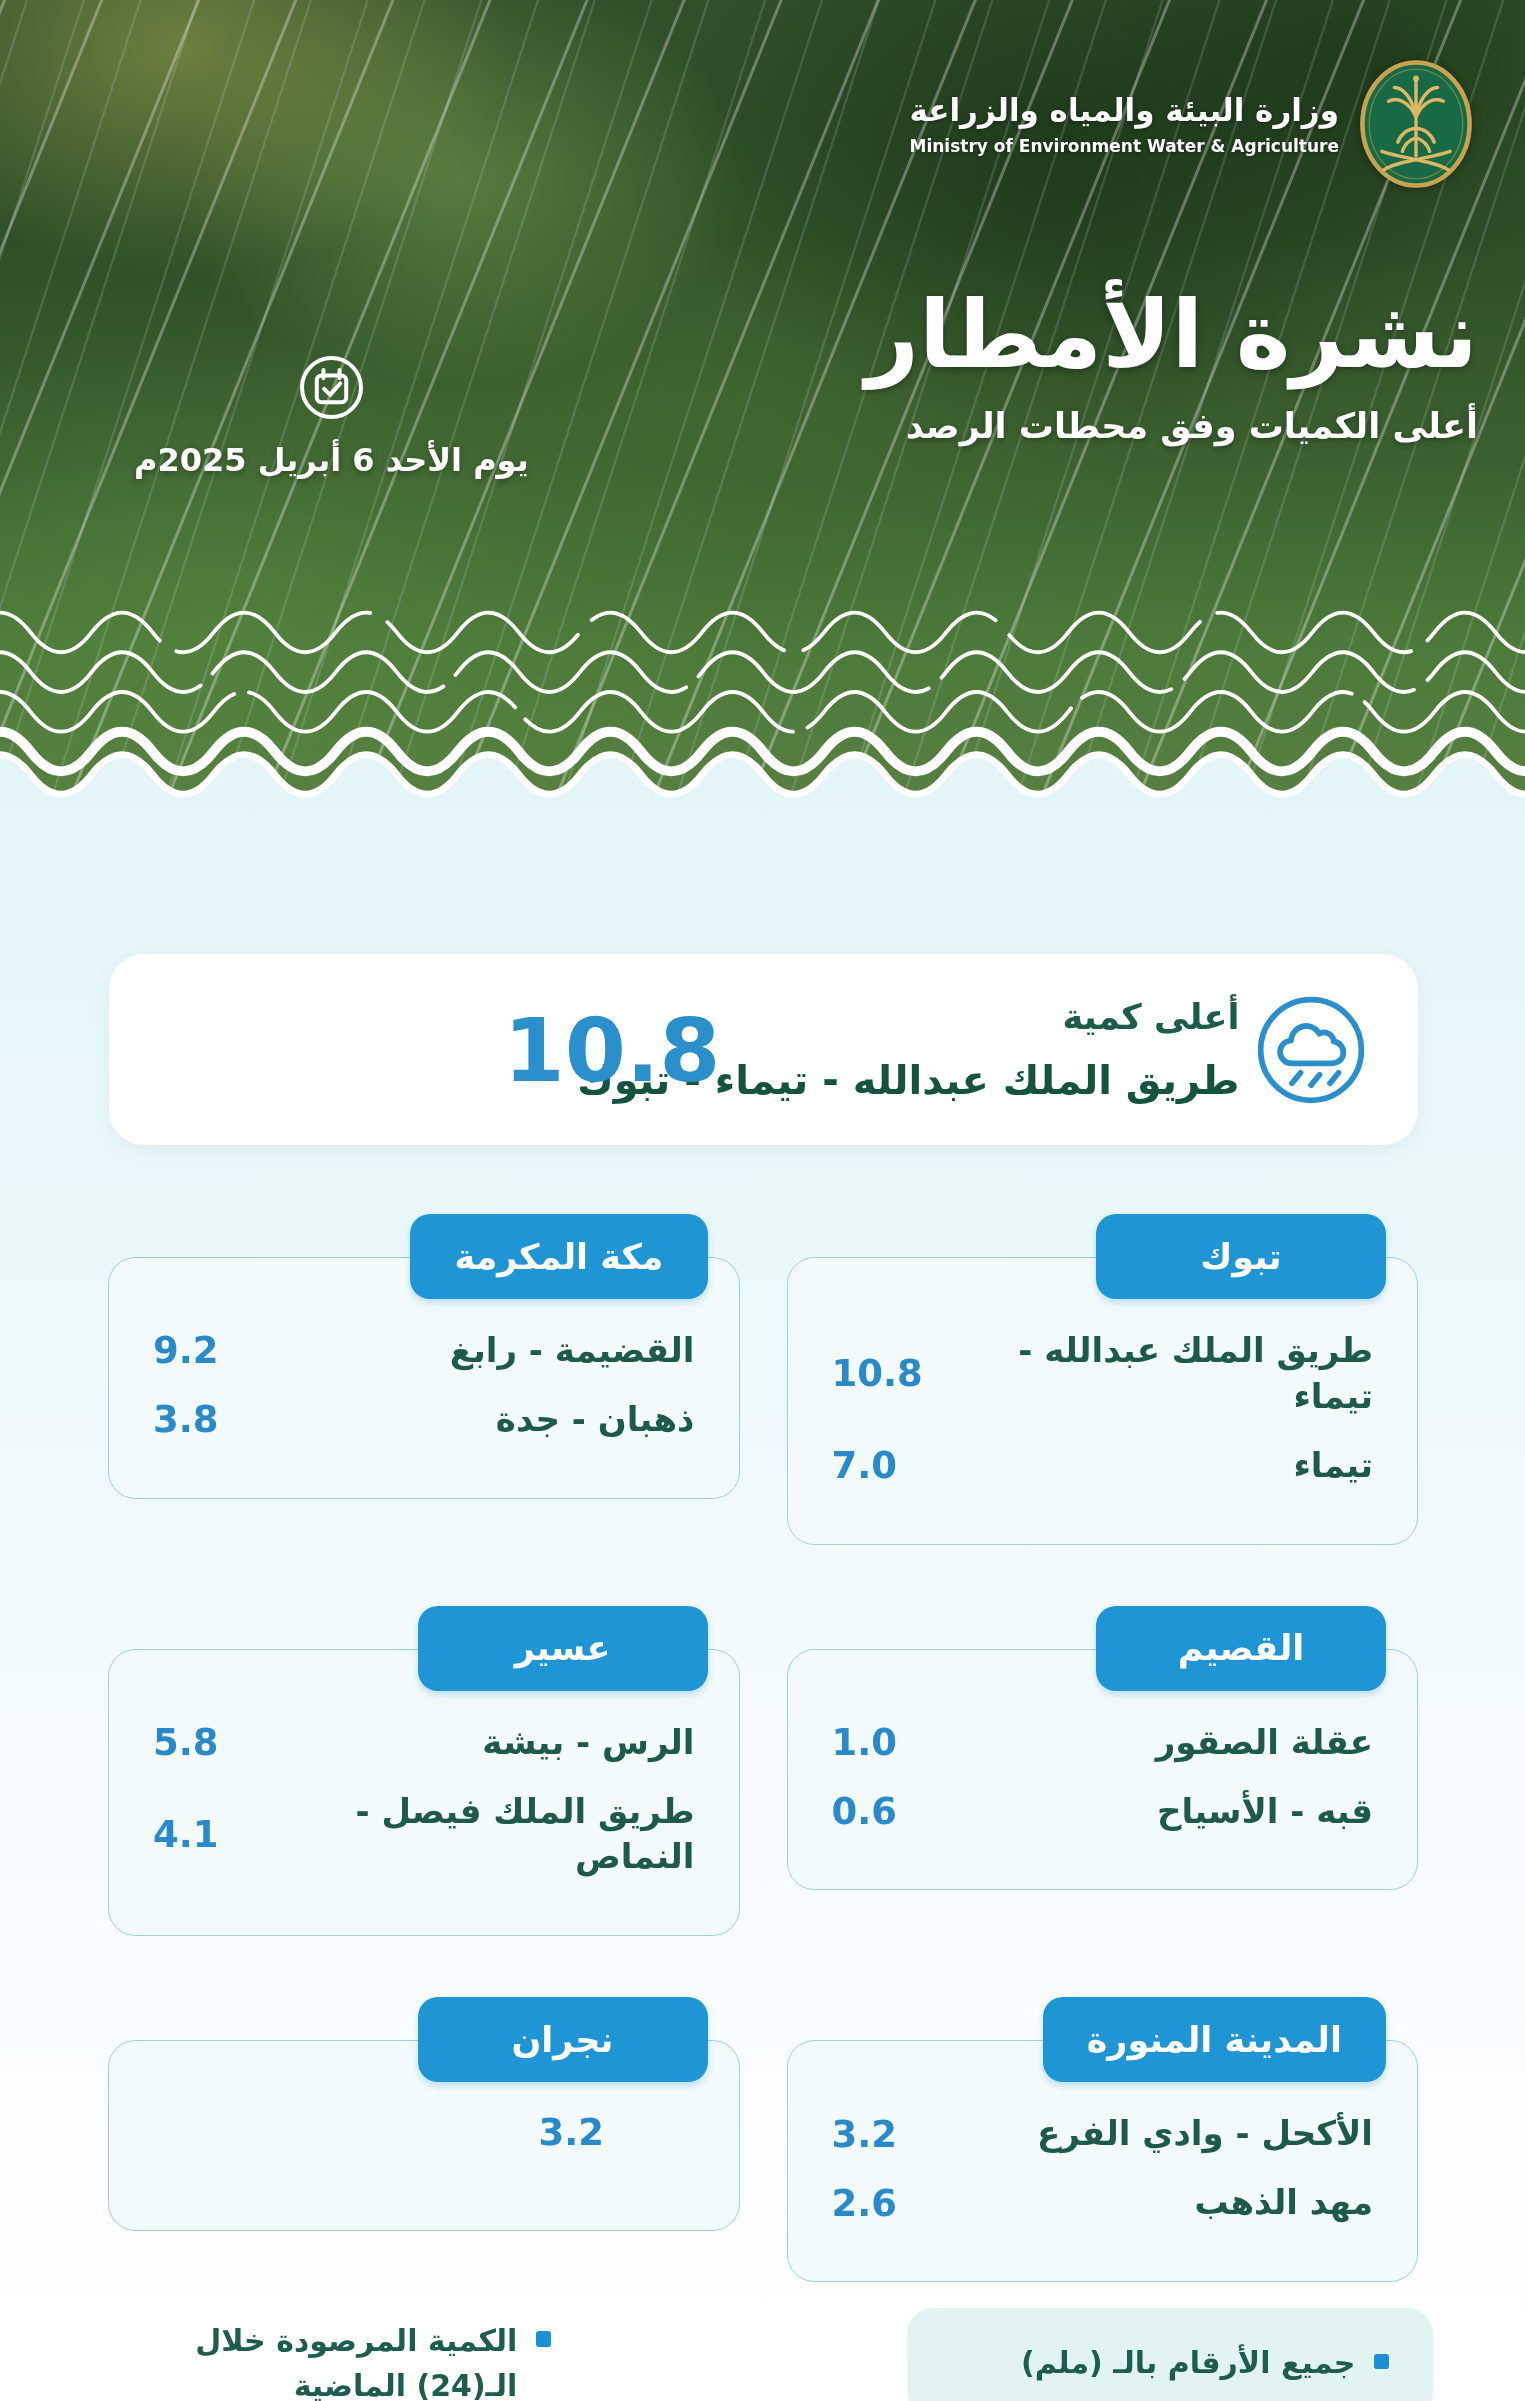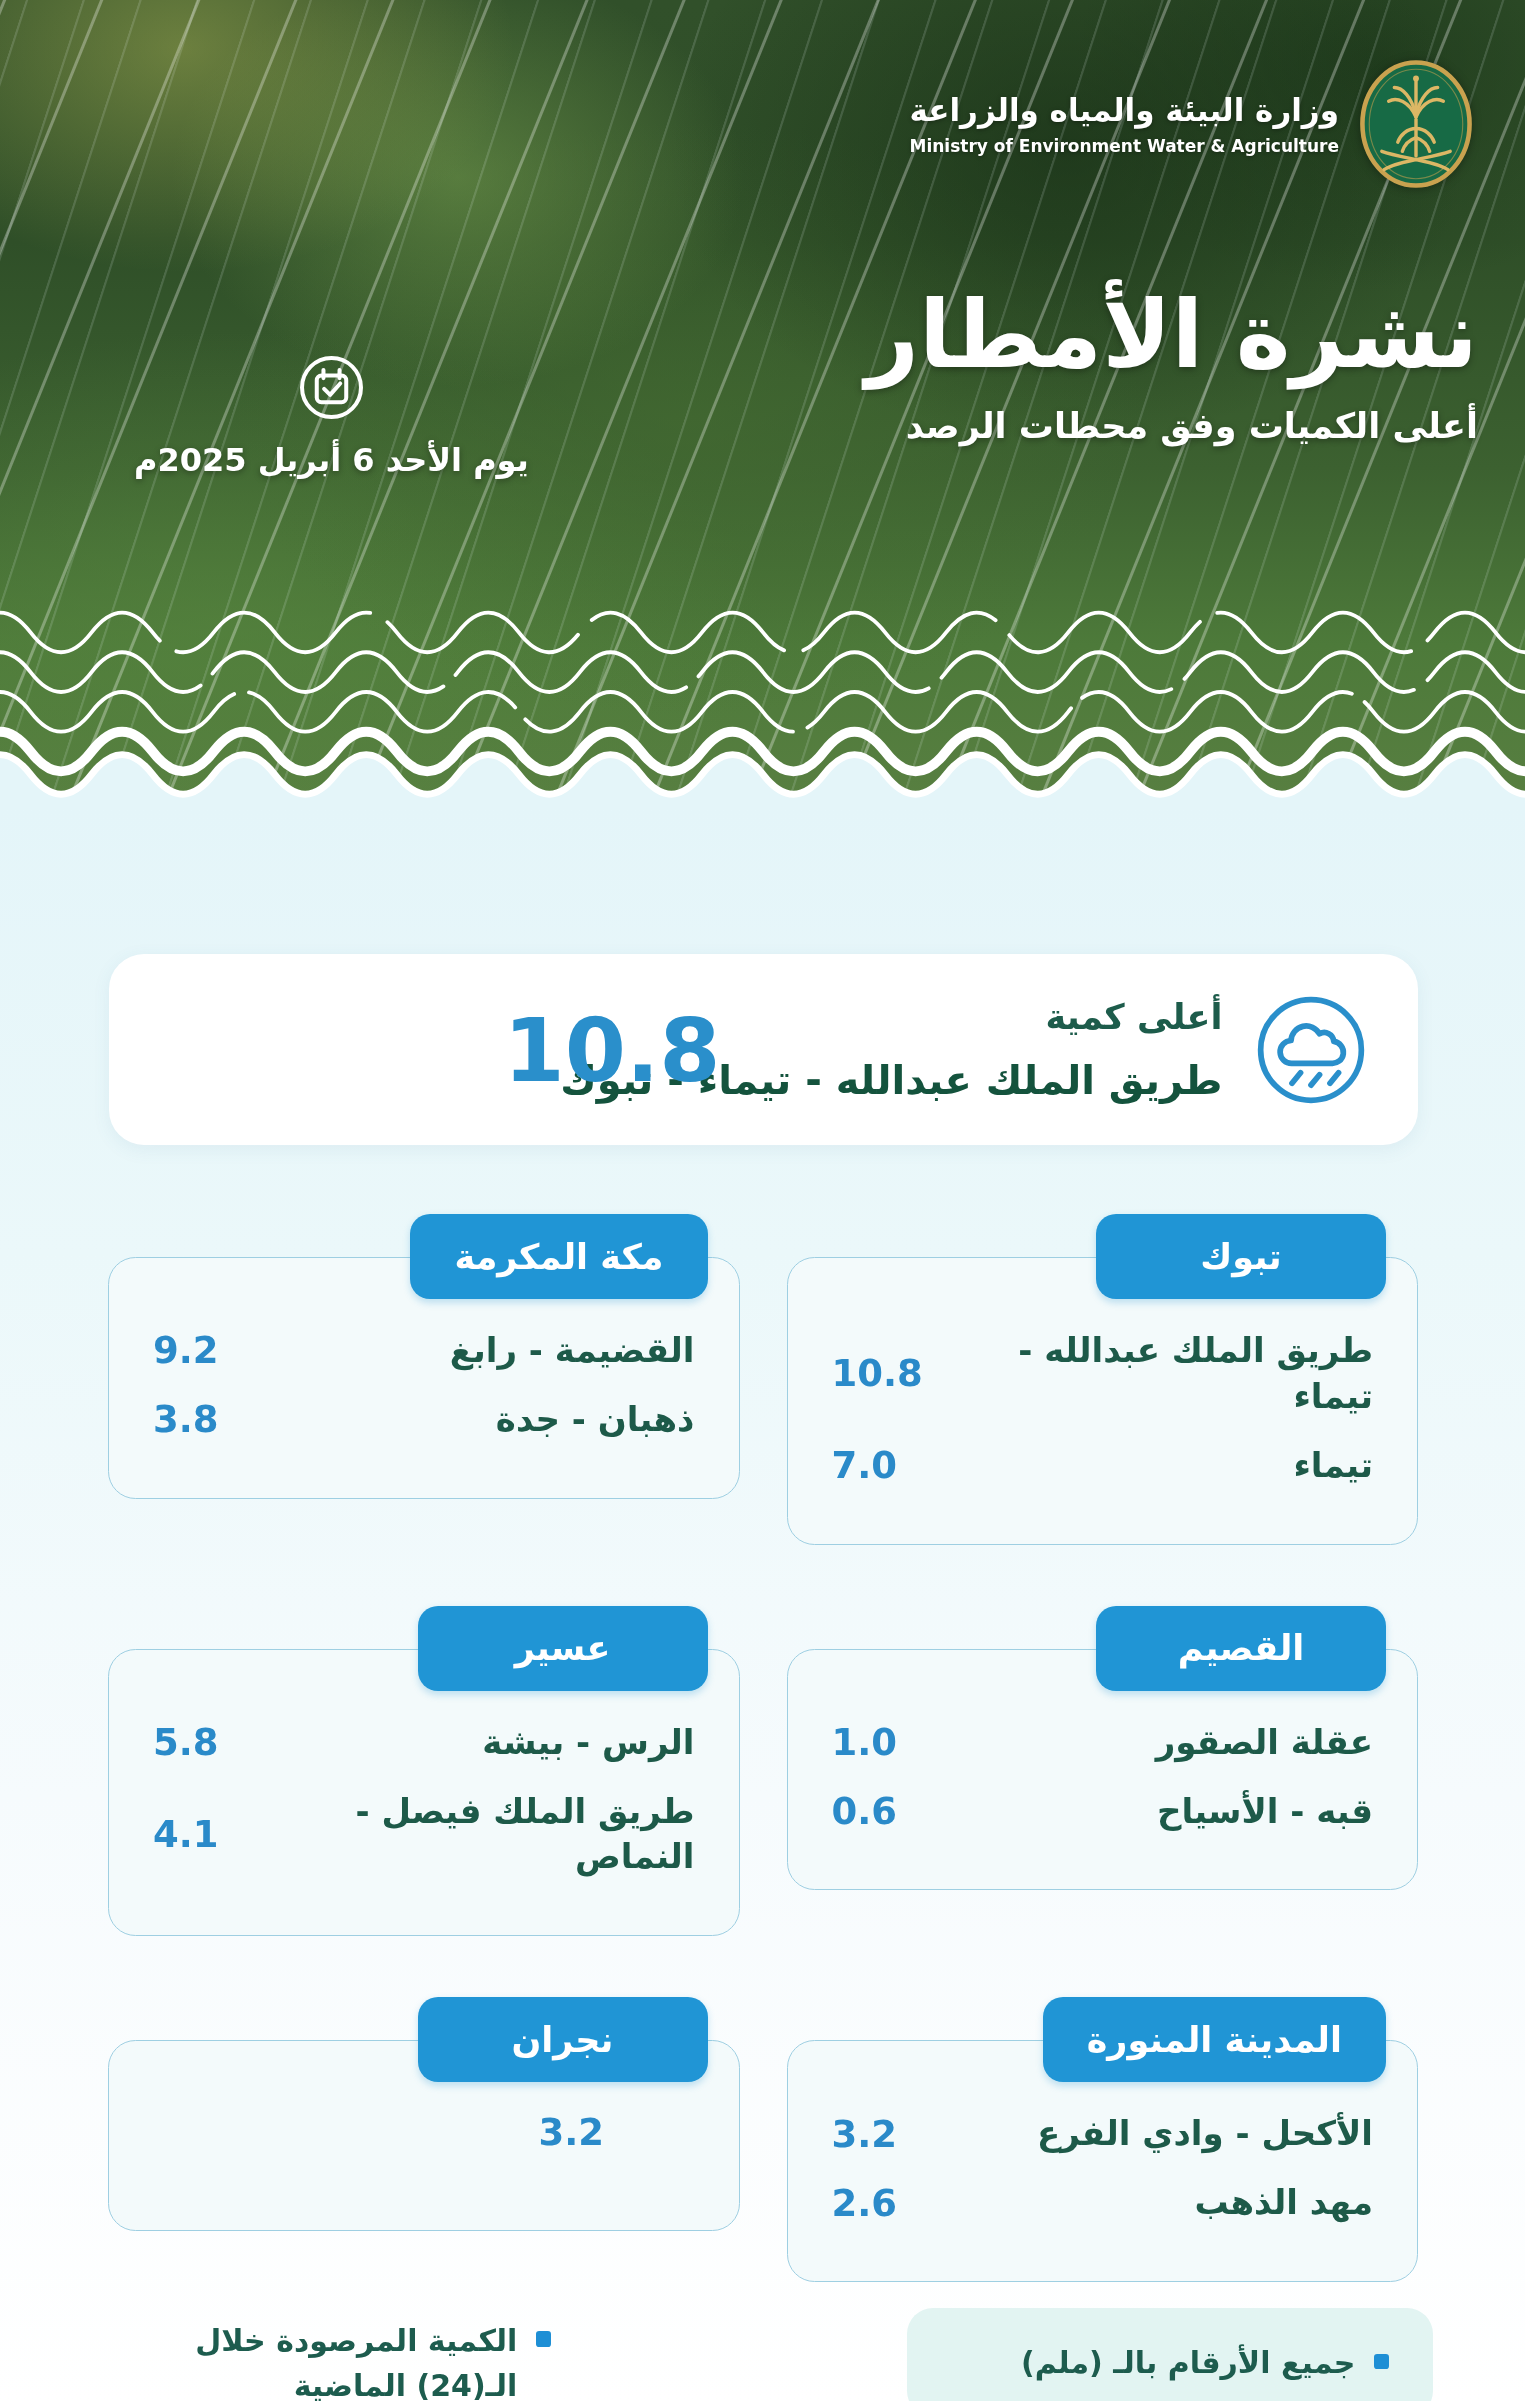--- a/index.html
+++ b/index.html
@@ -62,21 +62,21 @@
     background:linear-gradient(180deg,#e4f5f9 0%, #ebf8fa 28%, #f6fbfd 62%, #ffffff 100%);
   }
 
   
   .highlight{
     position:relative; width:1309px; margin:0 auto; top:148px; height:191px;
     background:#ffffff; border-radius:35px; box-shadow:0 4.6px 18.3px rgba(60,120,150,.08);
     direction:rtl; display:flex; align-items:center; padding:0 50px;
   }
   .cloud-icon{ width:114px; height:114px; flex:0 0 auto; }
-  .hl-text{ margin-right:31px; text-align:right; }
+  .hl-text{ margin-right:14px; text-align:right; }
   .hl-label{ font-size:35px; font-weight:700; color:#1d5c4b; }
   .hl-station{ font-size:40px; font-weight:800; color:#14533d; margin-top:20px; }
   .hl-value{
     position:absolute; left:305px; top:50%; transform:translateY(-50%);
     width:397px; text-align:center; direction:ltr;
     font-size:88px; font-weight:800; color:#2a8fcb;
   }
 
   
   .grid{

